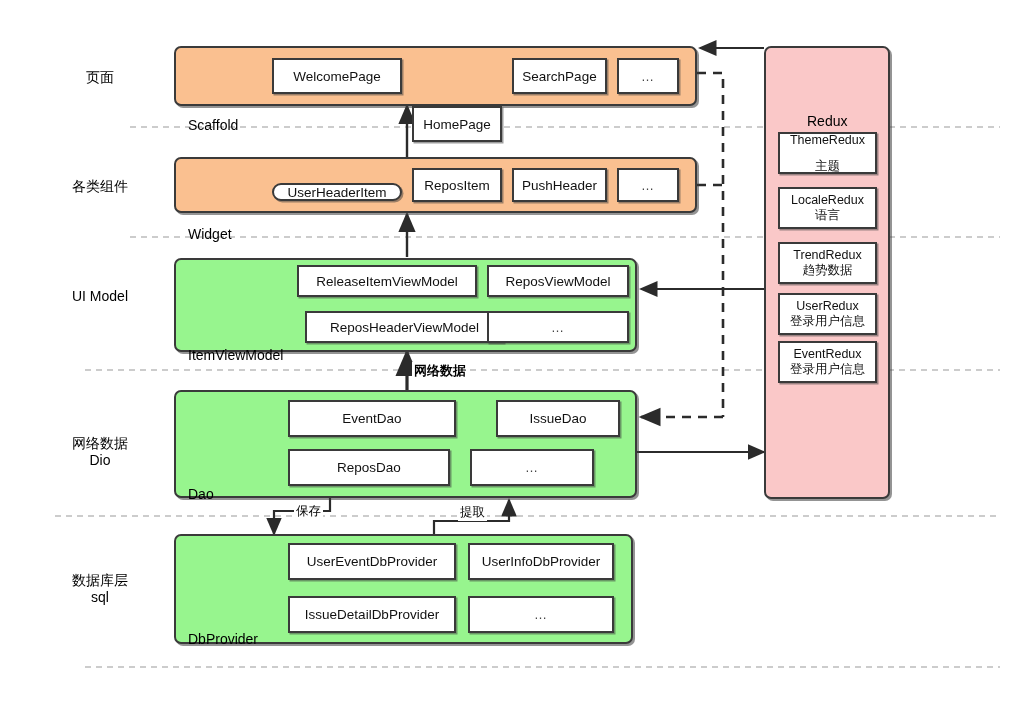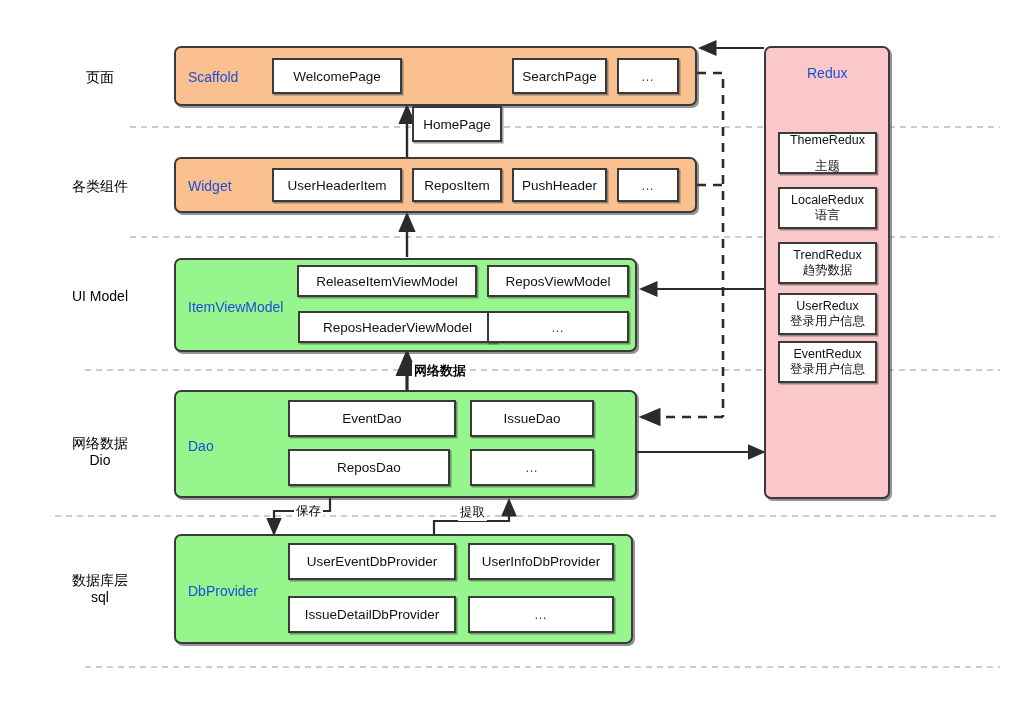--- a/index.html
+++ b/index.html
@@ -44,22 +44,23 @@
     display:flex;
     align-items:center;
   }
   .group.orange{ background:#fac090; }
   .group.green { background:#97f58e; }
   .group.pink  { background:#fac8c8; }
 
   .group-title{
     position:absolute;
     font-size:14px;
-    color:#1d4ed8;
+    color:#000000;
     white-space:nowrap;
+    margin-top:48px;
   }
 
   
   .chip{
     position:absolute;
     background:#ffffff;
     border:2px solid #3a3a3a;
     box-sizing:border-box;
     display:flex;
     align-items:center;
@@ -144,42 +145,42 @@
   <div class="chip" style="left:272px; top:58px; width:130px; height:36px;">WelcomePage</div>
   <div class="chip" style="left:412px; top:58px; width:90px; height:36px;margin-top:48px;">HomePage</div>
   <div class="chip" style="left:512px; top:58px; width:95px; height:36px;">SearchPage</div>
   <div class="chip" style="left:617px; top:58px; width:62px; height:36px;">
     <span class="dots">…</span>
   </div>
 
   <div class="group orange" style="left:174px; top:157px; width:523px; height:56px;">
     <span class="group-title" style="left:12px; top:19px;">Widget</span>
   </div>
-  <div class="chip" style="left:272px; top:168px; width:130px; height:34px;">UserHeaderItem</div>
+  <div class="chip" style="left:272px; top:183px; width:130px; height:18px;border-radius:13px;">UserHeaderItem</div>
   <div class="chip" style="left:412px; top:168px; width:90px; height:34px;">ReposItem</div>
   <div class="chip" style="left:512px; top:168px; width:95px; height:34px;">PushHeader</div>
   <div class="chip" style="left:617px; top:168px; width:62px; height:34px;">
     <span class="dots">…</span>
   </div>
 
   <div class="group green" style="left:174px; top:258px; width:463px; height:94px;">
     <span class="group-title" style="left:12px; top:39px;">ItemViewModel</span>
   </div>
   <div class="chip" style="left:297px; top:265px; width:180px; height:32px;">ReleaseItemViewModel</div>
   <div class="chip" style="left:487px; top:265px; width:142px; height:32px;">ReposViewModel</div>
-  <div class="chip" style="left:298px; top:311px; width:199px; height:32px;">ReposHeaderViewModel</div>
+  <div class="chip" style="left:305px; top:311px; width:199px; height:32px;">ReposHeaderViewModel</div>
   <div class="chip" style="left:487px; top:311px; width:142px; height:32px;">
     <span class="dots">…</span>
   </div>
 
   <div class="group green" style="left:174px; top:390px; width:463px; height:108px;">
     <span class="group-title" style="left:12px; top:46px;">Dao</span>
   </div>
   <div class="chip" style="left:288px; top:400px; width:168px; height:37px;">EventDao</div>
-  <div class="chip" style="left:470px; top:400px; width:124px; height:37px;">IssueDao</div>
+  <div class="chip" style="left:496px; top:400px; width:124px; height:37px;">IssueDao</div>
   <div class="chip" style="left:288px; top:449px; width:162px; height:37px;">ReposDao</div>
   <div class="chip" style="left:470px; top:449px; width:124px; height:37px;">
     <span class="dots">…</span>
   </div>
 
   <div class="group green" style="left:174px; top:534px; width:459px; height:110px;">
     <span class="group-title" style="left:12px; top:47px;">DbProvider</span>
   </div>
   <div class="chip" style="left:288px; top:543px; width:168px; height:37px;">UserEventDbProvider</div>
   <div class="chip" style="left:468px; top:543px; width:146px; height:37px;">UserInfoDbProvider</div>

